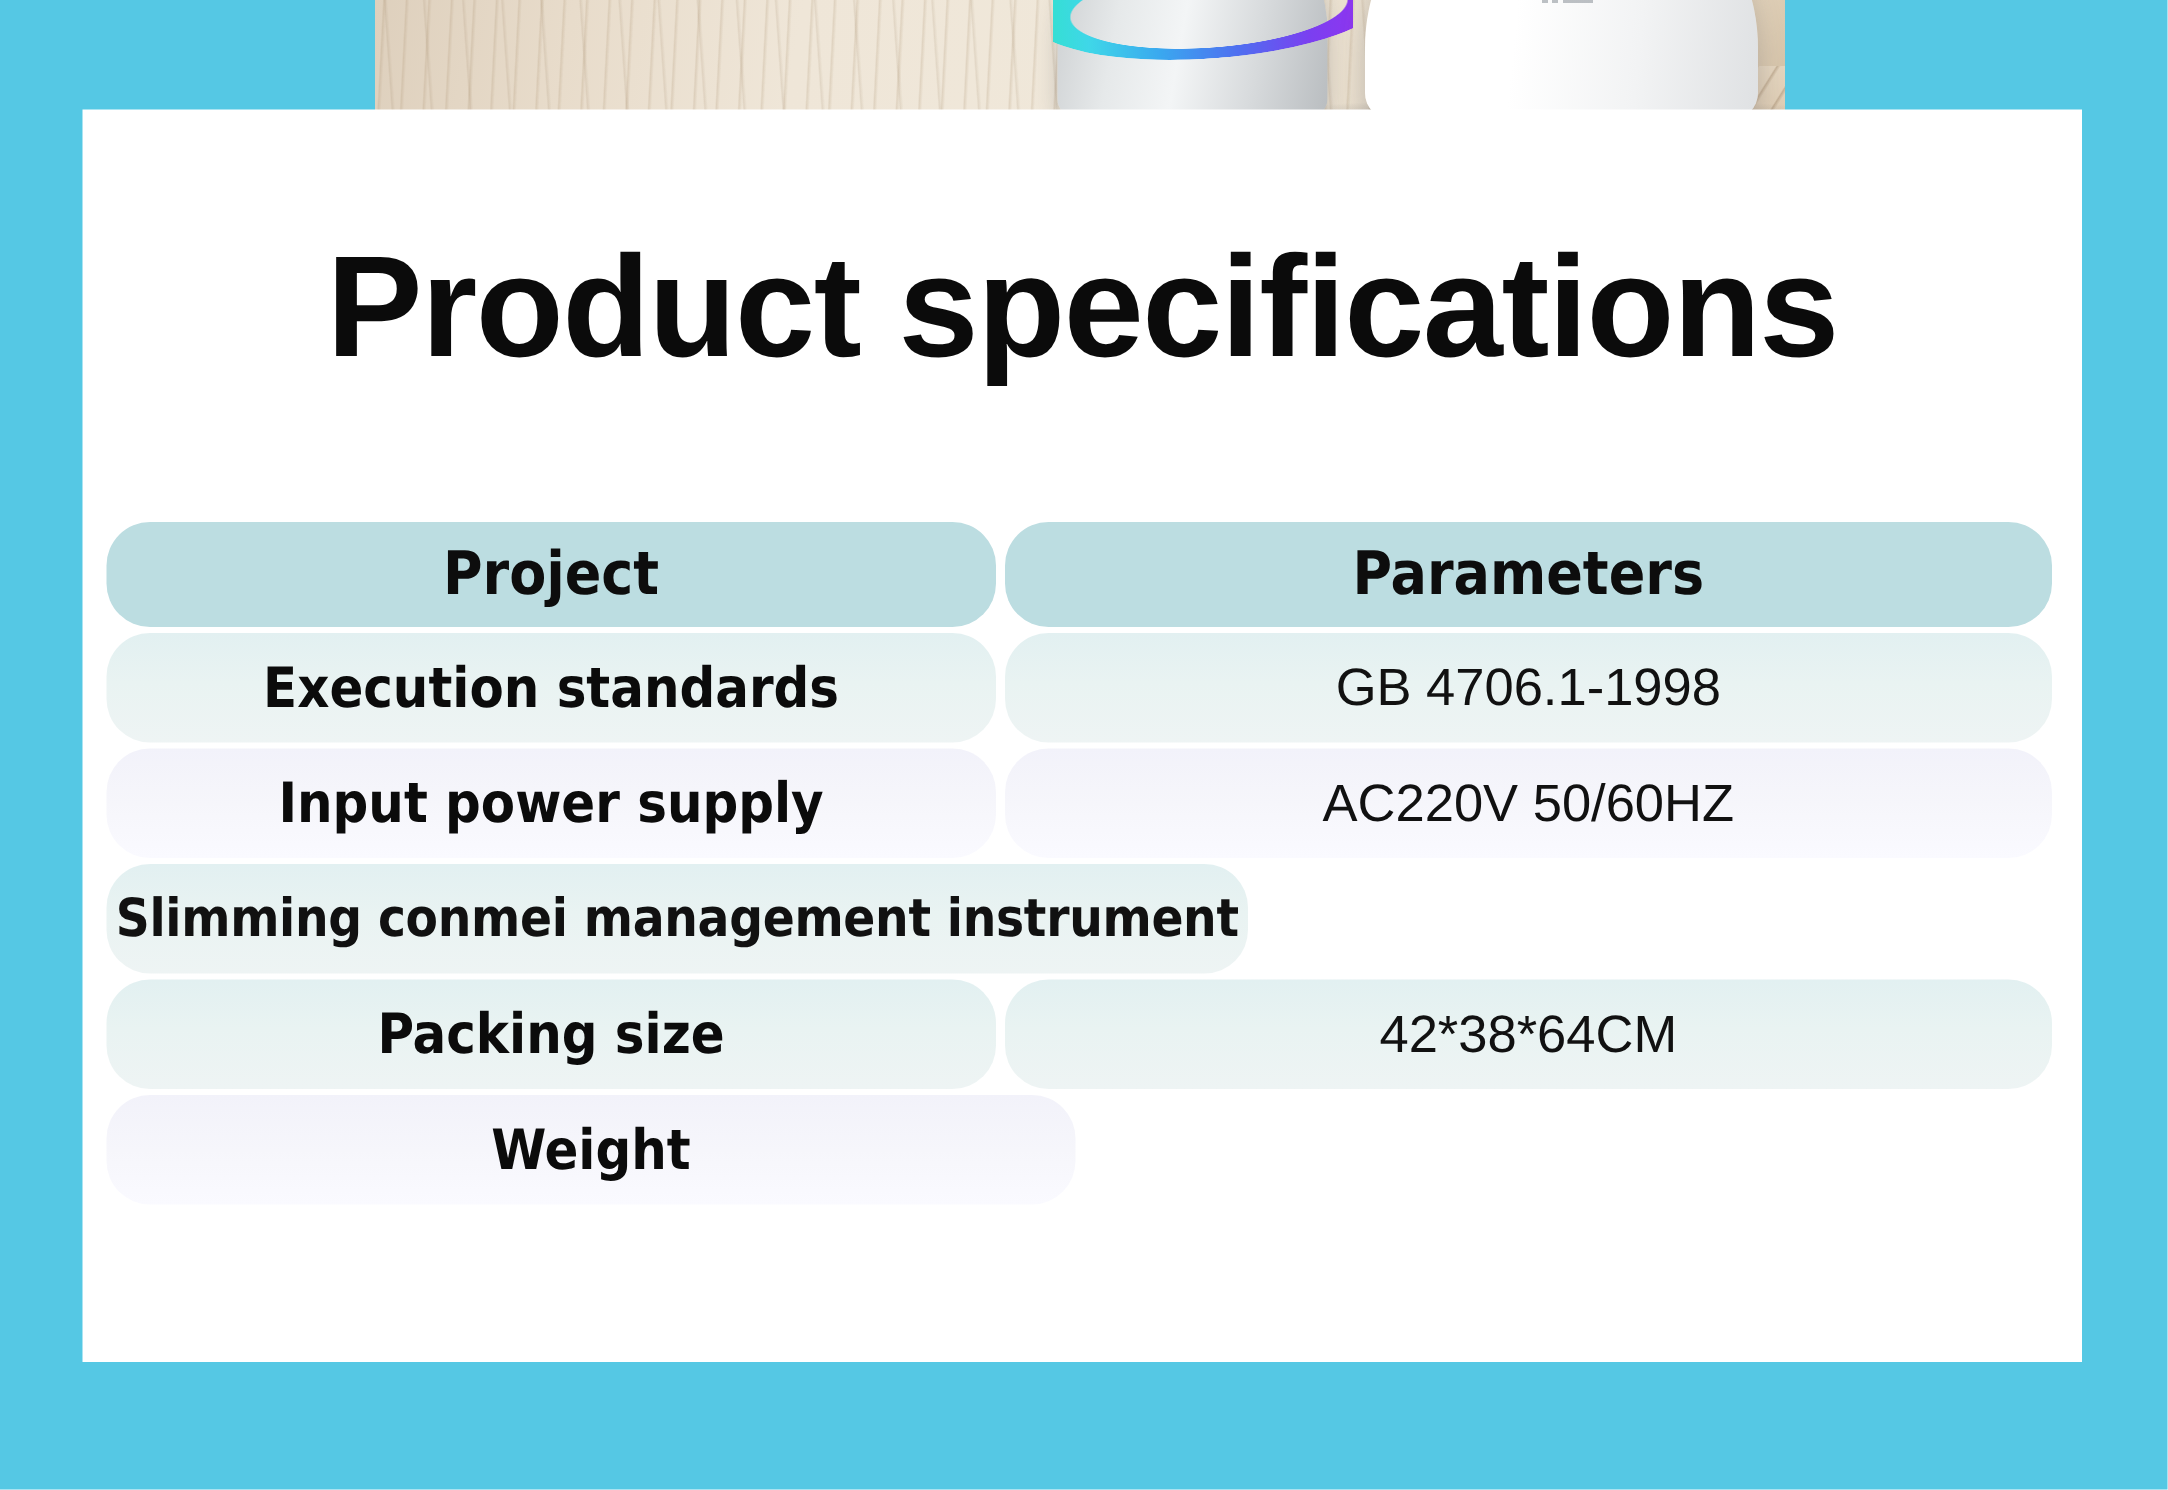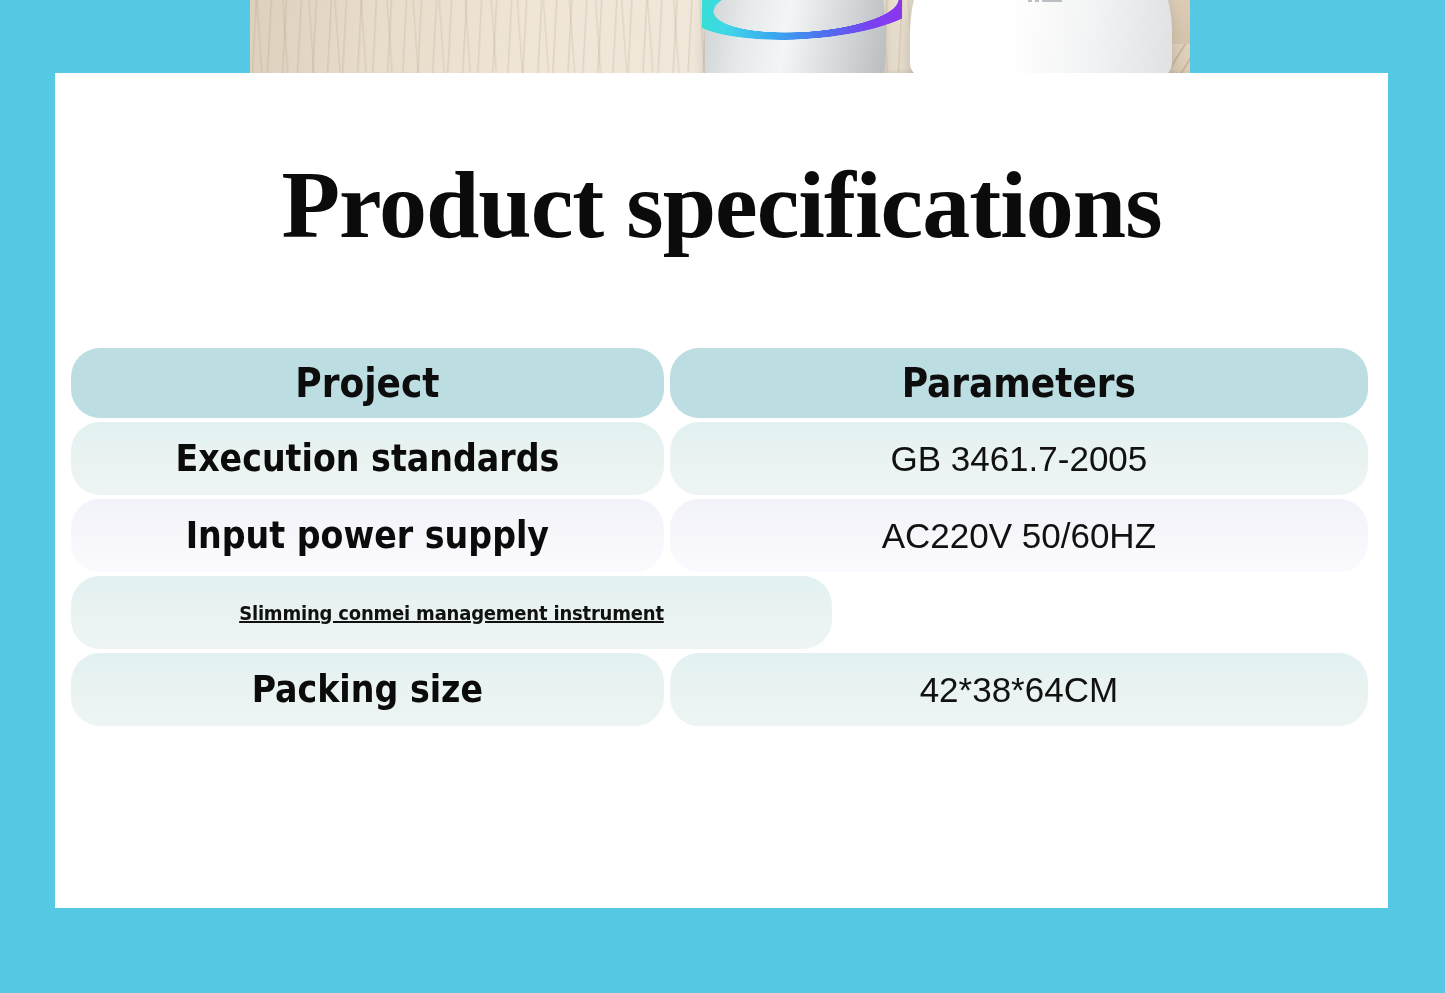--- a/index.html
+++ b/index.html
@@ -99,21 +99,21 @@
   }
 
   
   #page-title{
     position:absolute;left:0;top:10px;width:100%;
     text-align:center;
     font-size:96px;
     font-weight:700;
     letter-spacing:-1px;
     color:#0b0b0b;
-    font-family:Liberation Serif, serif;
+    font-family:Liberation Sans, sans-serif;
     font-stretch:condensed;
     line-height:1.2;
     white-space:nowrap;
   }
 
   
   #spec-table{
     position:absolute;left:16px;top:275px;
     width:1297px;
   }
@@ -156,25 +156,24 @@
     font-size:37px;font-weight:700;color:#0b0b0b;
     font-family:"DejaVu Sans Condensed","Liberation Sans Narrow","Liberation Sans",sans-serif;
     font-stretch:condensed;
   }
   .value-text{
     font-size:35px;font-weight:400;color:#111111;
     font-family:"Liberation Sans","DejaVu Sans",sans-serif;
   }
   
   .value-text.long{
-    font-size:20px;font-weight:700;
+    font-size:35px;font-weight:700;
     font-family:"DejaVu Sans Condensed","Liberation Sans Narrow","Liberation Sans",sans-serif;
     font-stretch:condensed;
     letter-spacing:-.2px;
-    text-decoration:underline;
   }
 </style>
 </head>
 <body>
 
 <div id="photo-strip">
   <div class="grain"></div>
   <div class="patch-right"></div>
   <div class="patch-right-b"></div>
   <div id="device-white-shadow"></div>
@@ -199,21 +198,21 @@
       <div class="cell cell-value">
         <span class="cell-text">Parameters</span>
       </div>
     </div>
 
     <div class="spec-row tint">
       <div class="cell cell-label">
         <span class="label-text">Execution standards</span>
       </div>
       <div class="cell cell-value">
-        <span class="value-text">GB 3461.7-2005</span>
+        <span class="value-text">GB 4706.1-1998</span>
       </div>
     </div>
 
     <div class="spec-row plain">
       <div class="cell cell-label">
         <span class="label-text">Input power supply</span>
       </div>
       <div class="cell cell-value">
         <span class="value-text">AC220V   50/60HZ</span>
       </div>
@@ -229,16 +228,19 @@
     <div class="spec-row tint">
       <div class="cell cell-label">
         <span class="label-text">Packing size</span>
       </div>
       <div class="cell cell-value">
         <span class="value-text">42*38*64CM</span>
       </div>
     </div>
 
     <div class="spec-row plain">
+      <div class="cell cell-label">
+        <span class="label-text">Weight</span>
+      </div>
     </div>
 
   </div>
 </div>
 
 </body></html>

